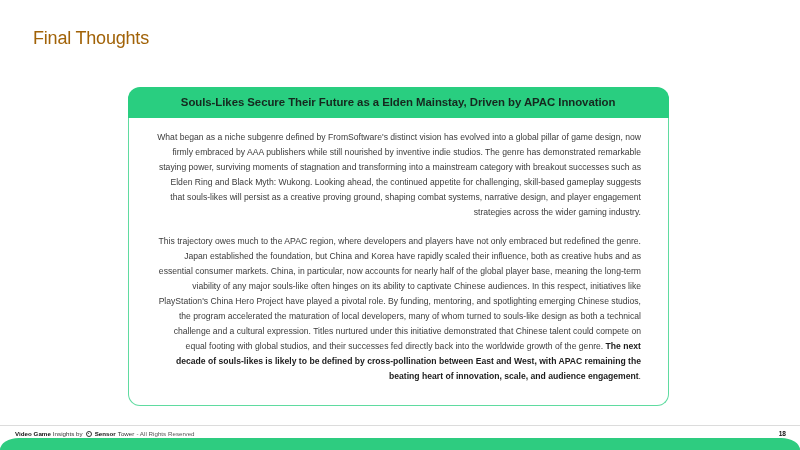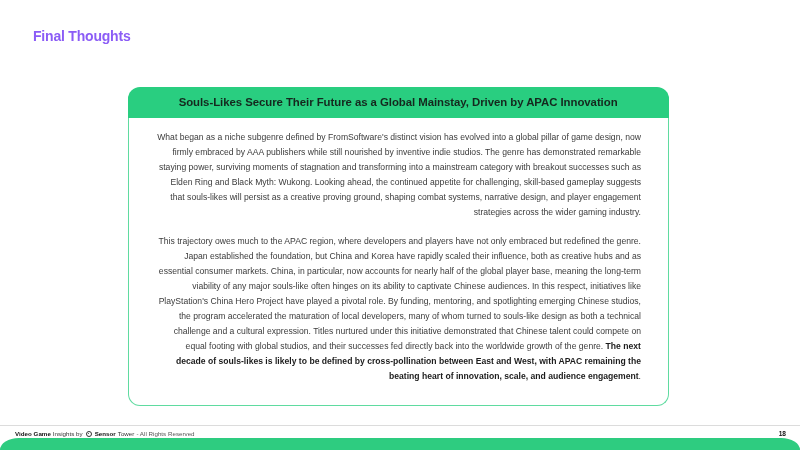--- a/index.html
+++ b/index.html
@@ -21,23 +21,23 @@
     width: 800px;
     height: 450px;
     background: #ffffff;
   }
 
   
   .slide-title {
     position: absolute;
     left: 33px;
     top: 28px;
-    font-size: 14px;
-    font-weight: bold;
-    color: #8b5cf6;
+    font-size: 18px;
+    font-weight: normal;
+    color: #a16207;
     letter-spacing: -0.2px;
     white-space: nowrap;
   }
 
   
   .card {
     position: absolute;
     left: 128px;
     top: 88px;
     width: 541px;
@@ -167,21 +167,21 @@
 </head>
 <body>
 
 <div class="slide">
 
   <div class="slide-title">Final Thoughts</div>
 
   <div class="card">
 
     <div class="card-header">
-      <span class="card-header-text">Souls-Likes Secure Their Future as a Global Mainstay, Driven by APAC Innovation</span>
+      <span class="card-header-text">Souls-Likes Secure Their Future as a Elden Mainstay, Driven by APAC Innovation</span>
     </div>
 
     <div class="card-body">
 
       <p class="para">What began as a niche subgenre defined by FromSoftware's distinct vision has evolved into a global pillar of game design, now firmly embraced by AAA publishers while still nourished by inventive indie studios. The genre has demonstrated remarkable staying power, surviving moments of stagnation and transforming into a mainstream category with breakout successes such as Elden Ring and Black Myth: Wukong. Looking ahead, the continued appetite for challenging, skill-based gameplay suggests that souls-likes will persist as a creative proving ground, shaping combat systems, narrative design, and player engagement strategies across the wider gaming industry.</p>
 
       <p class="para">
         <span>This trajectory owes much to the APAC region, where developers and players have not only embraced but redefined the genre. Japan established the foundation, but China and Korea have rapidly scaled their influence, both as creative hubs and as essential consumer markets. China, in particular, now accounts for nearly half of the global player base, meaning the long-term viability of any major souls-like often hinges on its ability to captivate Chinese audiences. In this respect, initiatives like PlayStation's China Hero Project have played a pivotal role. By funding, mentoring, and spotlighting emerging Chinese studios, the program accelerated the maturation of local developers, many of whom turned to souls-like design as both a technical challenge and a cultural expression. Titles nurtured under this initiative demonstrated that Chinese talent could compete on equal footing with global studios, and their successes fed directly back into the worldwide growth of the genre. </span><b>The next decade of souls-likes is likely to be defined by cross-pollination between East and West, with APAC remaining the beating heart of innovation, scale, and audience engagement</b><span>.</span>
       </p>
 

